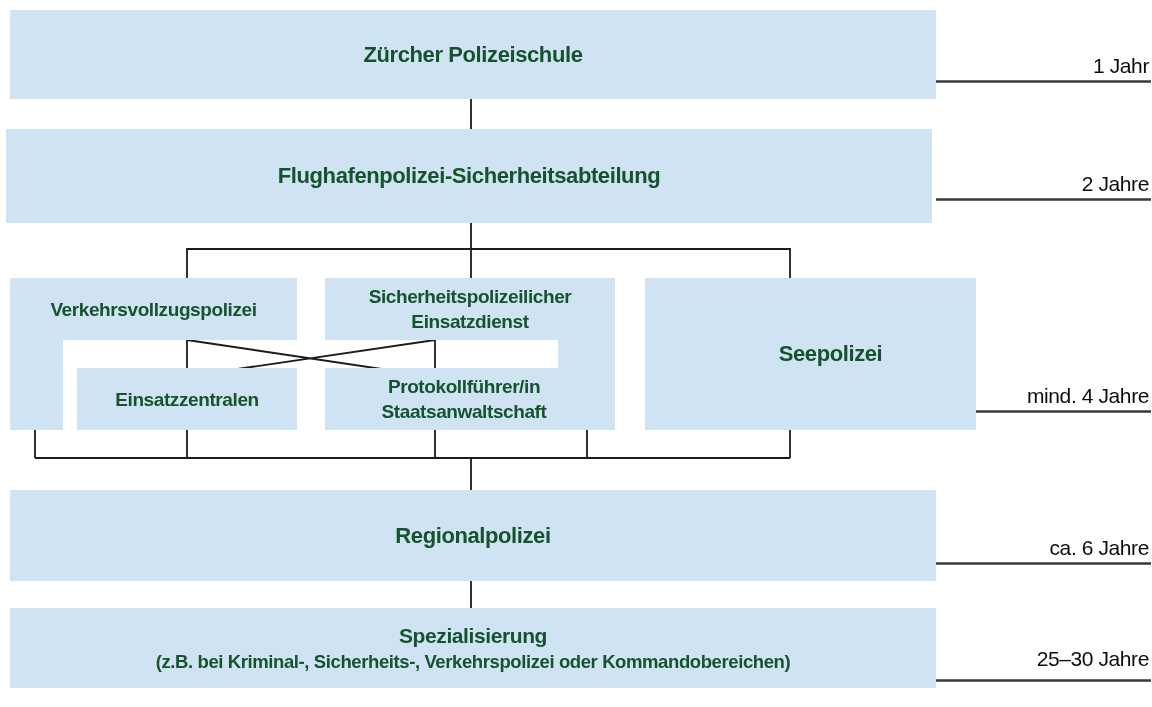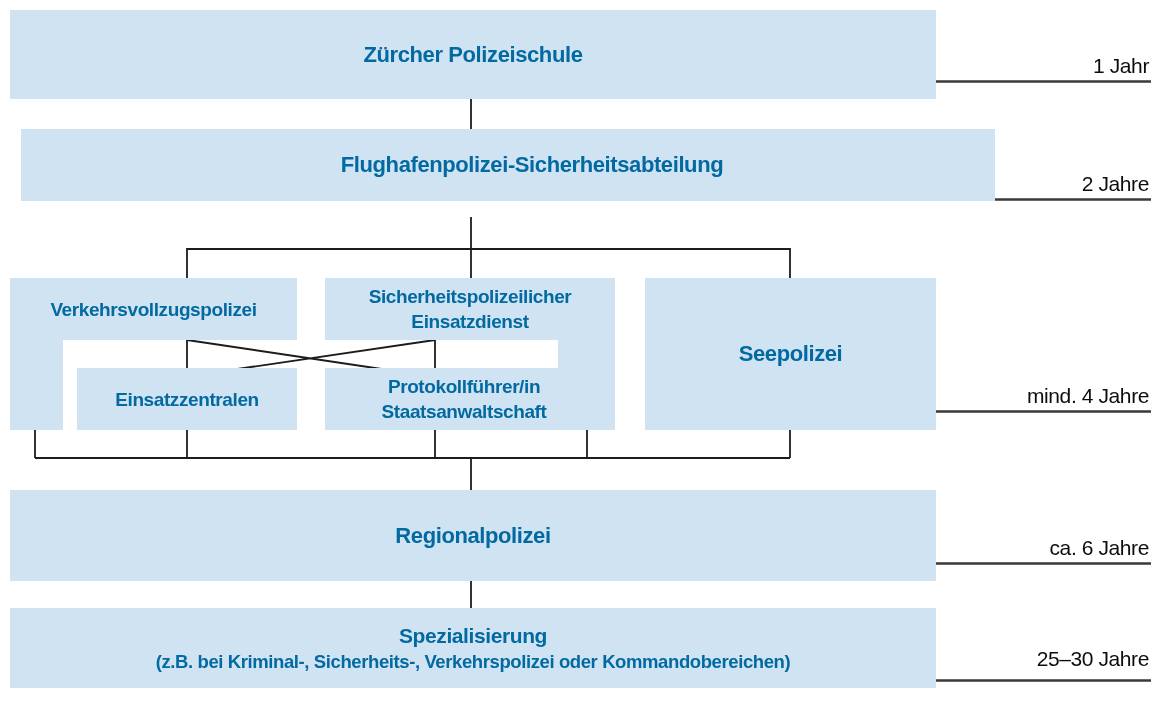--- a/index.html
+++ b/index.html
@@ -4,21 +4,21 @@
 <style>
   html,body { margin:0; padding:0; background:#ffffff; }
   .stage {
     position:relative; width:1152px; height:707px; background:#ffffff;
     font-family:"Liberation Sans", sans-serif; overflow:hidden;
   }
   .lines { position:absolute; left:0; top:0; z-index:0; }
   .box {
     position:absolute; z-index:1; background:#cfe3f2;
     display:flex; flex-direction:column; align-items:center; justify-content:center;
-    text-align:center; color:#0369a1; font-weight:bold; letter-spacing:-0.4px;
+    text-align:center; color:#14532d; font-weight:bold; letter-spacing:-0.4px;
   }
   .box .l1 { font-size:22px; }
   .box .l2 { font-size:19px; line-height:25px; }
   .box .sub { font-size:18.5px; line-height:26px; }
   .fill { position:absolute; z-index:1; background:#cfe3f2; }
   .duration {
     position:absolute; z-index:2; width:300px; right:3px; height:24px; line-height:24px;
     text-align:right; font-size:21px; font-weight:normal; color:#0d0d0d; letter-spacing:-0.4px;
   }
 </style>
@@ -47,21 +47,21 @@
              M936 199.5 H1151
              M936 411.5 H1151
              M936 563.5 H1151
              M936 680.5 H1151" fill="none" stroke="#3a3a3a" stroke-width="2.4"></path>
   </svg>
 
   <div class="box" style="left:10px; top:10px; width:926px; height:89px;">
     <span class="l1">Zürcher Polizeischule</span>
   </div>
 
-  <div class="box" style="left:21px; top:129px; width:926px; height:72px;padding-left:48px;">
+  <div class="box" style="left:6px; top:129px; width:926px; height:94px;">
     <span class="l1">Flughafenpolizei-Sicherheitsabteilung</span>
   </div>
 
   <div class="fill" style="left:10px; top:278px; width:53px; height:152px;"></div>
   <div class="box" style="left:10px; top:278px; width:287px; height:62px;">
     <span class="l2">Verkehrsvollzugspolizei</span>
   </div>
 
   <div class="fill" style="left:558px; top:278px; width:57px; height:152px;"></div>
   <div class="box" style="left:325px; top:278px; width:290px; height:62px;">
@@ -71,21 +71,21 @@
 
   <div class="box" style="left:77px; top:368px; width:220px; height:62px;">
     <span class="l2">Einsatzzentralen</span>
   </div>
 
   <div class="box" style="left:325px; top:368px; width:220px; height:62px;padding-left:29px;">
     <span class="l2">Protokollführer/in</span>
     <span class="l2">Staatsanwaltschaft</span>
   </div>
 
-  <div class="box" style="left:645px; top:278px; width:291px; height:152px;">
+  <div class="box" style="left:645px; top:278px; width:291px; height:152px;padding-left:40px;">
     <span class="l1">Seepolizei</span>
   </div>
 
   <div class="box" style="left:10px; top:490px; width:926px; height:91px;">
     <span class="l1">Regionalpolizei</span>
   </div>
 
   <div class="box" style="left:10px; top:608px; width:926px; height:80px;">
     <span class="l1" style="font-size:21px; line-height:27px;">Spezialisierung</span>
     <span class="sub">(z.B. bei Kriminal-, Sicherheits-, Verkehrspolizei oder Kommandobereichen)</span>

